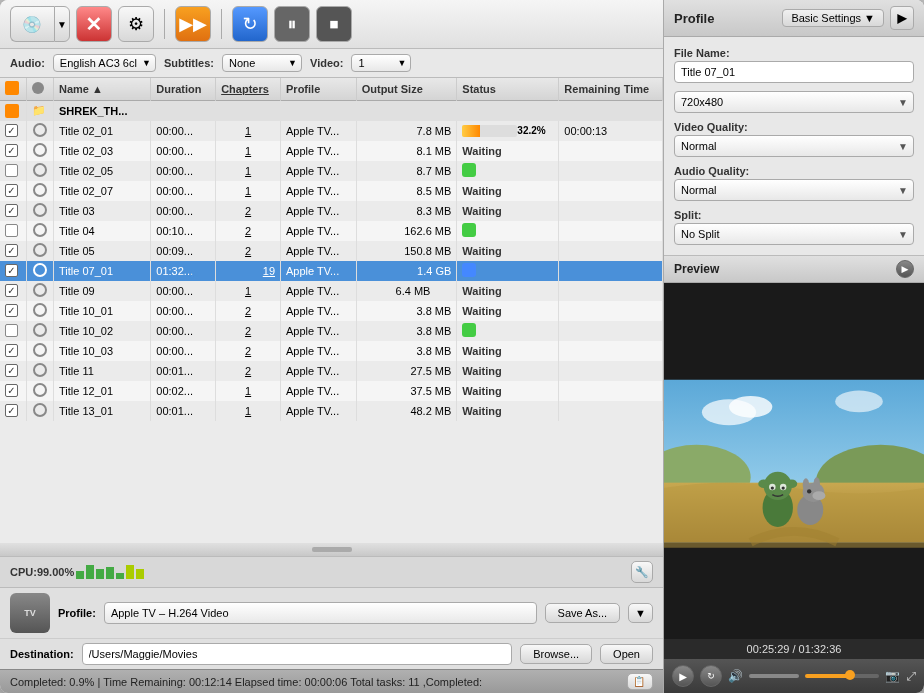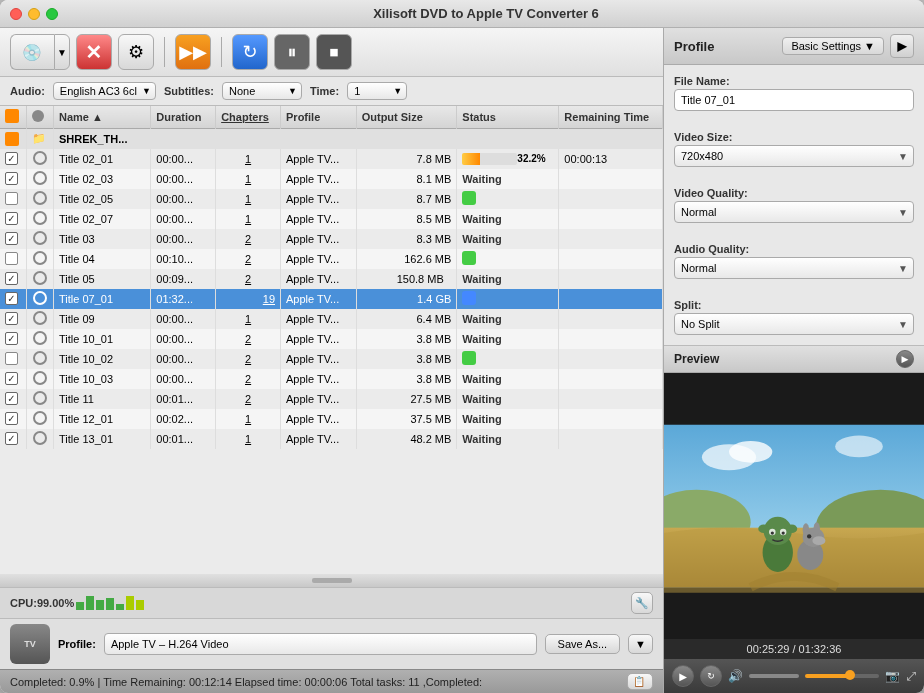--- a/index.html
+++ b/index.html
@@ -222,21 +222,21 @@
       border: 1px solid #aaa;
       border-radius: 4px;
       background: linear-gradient(to bottom, #f0f0f0, #d0d0d0);
       display: flex; align-items: center; justify-content: center;
       cursor: pointer; font-size: 12px; font-weight: bold;
     }
     .profile-form {
       padding: 10px;
       display: flex;
       flex-direction: column;
-      gap: 20px;
+      gap: 8px;
       flex-shrink: 0;
     }
     .form-label { font-weight: bold; color: #333; margin-bottom: 2px; display: block; }
     .form-input {
       width: 100%;
       border: 1px solid #aaa;
       border-radius: 4px;
       background: white;
       padding: 4px 6px;
       font-size: 11px;
@@ -340,28 +340,20 @@
     .col-profile { width: 70px; }
     .col-output { width: 70px; }
     .col-status { width: 80px; }
     .col-remaining { width: 80px; }
   </style>
 </head>
 <body>
 
 <div class="window">
 
-  <div class="titlebar">
-    <div class="traffic-lights">
-      <div class="tl tl-red"></div>
-      <div class="tl tl-yellow"></div>
-      <div class="tl tl-green"></div>
-    </div>
-    <div class="title-text">Xilisoft DVD to Apple TV Converter 6</div>
-  </div>
 
   <div class="main-content">
 
     <div class="left-panel">
 
       <div class="toolbar">
         <div style="position:relative; display:flex; align-items:center;">
           <div class="toolbar-btn" style="width:44px; border-radius:6px 0 0 6px; border-right:none; font-size:16px;">
             <span>💿</span>
           </div>
@@ -395,21 +387,21 @@
         <label>Audio:</label>
         <div class="select-box">
           <span>English AC3 6cl</span>
           <span style="position:absolute;right:4px;top:50%;transform:translateY(-50%);font-size:9px;">▼</span>
         </div>
         <label>Subtitles:</label>
         <div class="select-box">
           <span>None</span>
           <span style="position:absolute;right:4px;top:50%;transform:translateY(-50%);font-size:9px;">▼</span>
         </div>
-        <label>Time:</label>
+        <label>Video:</label>
         <div class="select-box" style="min-width:60px;">
           <span>1</span>
           <span style="position:absolute;right:4px;top:50%;transform:translateY(-50%);font-size:9px;">▼</span>
         </div>
       </div>
 
       <div class="file-list-container">
         <table class="file-table">
           <thead>
             <tr>
@@ -547,21 +539,21 @@
                     <span style="font-size:10px;color:#333;">✓</span>
                   </div>
                 </td>
       <td style="text-align:center;">
         <div style="width:14px;height:14px;border:2px solid #888;border-radius:50%;display:inline-block;"></div>
       </td>
       <td class="col-name">Title 05</td>
       <td class="col-duration">00:09...</td>
       <td class="col-chapters" style="text-align:center;">2</td>
       <td class="col-profile">Apple TV...</td>
-      <td class="col-output" style="padding-left:40px;">150.8 MB</td>
+      <td class="col-output" style="text-align:right;padding-left:40px;">150.8 MB</td>
       <td class="col-status"><span style="font-weight:bold;color:#333;">Waiting</span></td>
       <td class="col-remaining"></td>
     </tr>
               <tr class="selected">
       <td class="col-check">
                   <div style="width:13px;height:13px;border:1px solid #666;background:#fff;border-radius:2px;display:flex;align-items:center;justify-content:center;">
                     <span style="font-size:10px;color:#333;">✓</span>
                   </div>
                 </td>
       <td style="text-align:center;">
@@ -581,21 +573,21 @@
                     <span style="font-size:10px;color:#333;">✓</span>
                   </div>
                 </td>
       <td style="text-align:center;">
         <div style="width:14px;height:14px;border:2px solid #888;border-radius:50%;display:inline-block;"></div>
       </td>
       <td class="col-name">Title 09</td>
       <td class="col-duration">00:00...</td>
       <td class="col-chapters" style="text-align:center;">1</td>
       <td class="col-profile">Apple TV...</td>
-      <td class="col-output" style="text-align:right;padding-left:18px;">6.4 MB</td>
+      <td class="col-output" style="text-align:center;padding-left:18px;">6.4 MB</td>
       <td class="col-status"><span style="font-weight:bold;color:#333;">Waiting</span></td>
       <td class="col-remaining"></td>
     </tr>
               <tr>
       <td class="col-check">
                   <div style="width:13px;height:13px;border:1px solid #666;background:#fff;border-radius:2px;display:flex;align-items:center;justify-content:center;">
                     <span style="font-size:10px;color:#333;">✓</span>
                   </div>
                 </td>
       <td style="text-align:center;">
@@ -722,20 +714,28 @@
         <label style="font-weight:bold;">Profile:</label>
         <div style="flex:1;position:relative;">
           <select class="form-select">
             <option>Apple TV – H.264 Video</option>
           </select>
         </div>
         <div class="btn">Save As...</div>
         <div class="btn" style="padding:3px 6px;">▼</div>
       </div>
 
+      <div class="dest-bar">
+        <label style="font-weight:bold;white-space:nowrap;">Destination:</label>
+        <div style="flex:1;position:relative;">
+          <input type="text" class="form-input" style="width: 100%;" value="/Users/Maggie/Movies">
+        </div>
+        <div class="btn">Browse...</div>
+        <div class="btn">Open</div>
+      </div>
 
       <div class="bottom-status">
         <span>Completed: 0.9% | Time Remaining: 00:12:14 Elapsed time: 00:00:06 Total tasks: 11 ,Completed:</span>
         <div style="flex:1;"></div>
         <div class="btn" style="padding:2px 6px;font-size:10px;">📋</div>
       </div>
     </div>
 
     <div class="right-panel">
 
@@ -751,21 +751,20 @@
           </div>
         </div>
       </div>
 
       <div class="profile-form">
         <div>
           <span class="form-label">File Name:</span>
           <input type="text" class="form-input" value="Title 07_01" style="">
         </div>
         <div>
-          <span class="form-label">Video Size:</span>
           <div class="form-select-wrapper">
             <select class="form-select">
               <option>720x480</option>
             </select>
             <span class="select-arrow">▼</span>
           </div>
         </div>
         <div>
           <span class="form-label">Video Quality:</span>
           <div class="form-select-wrapper">

